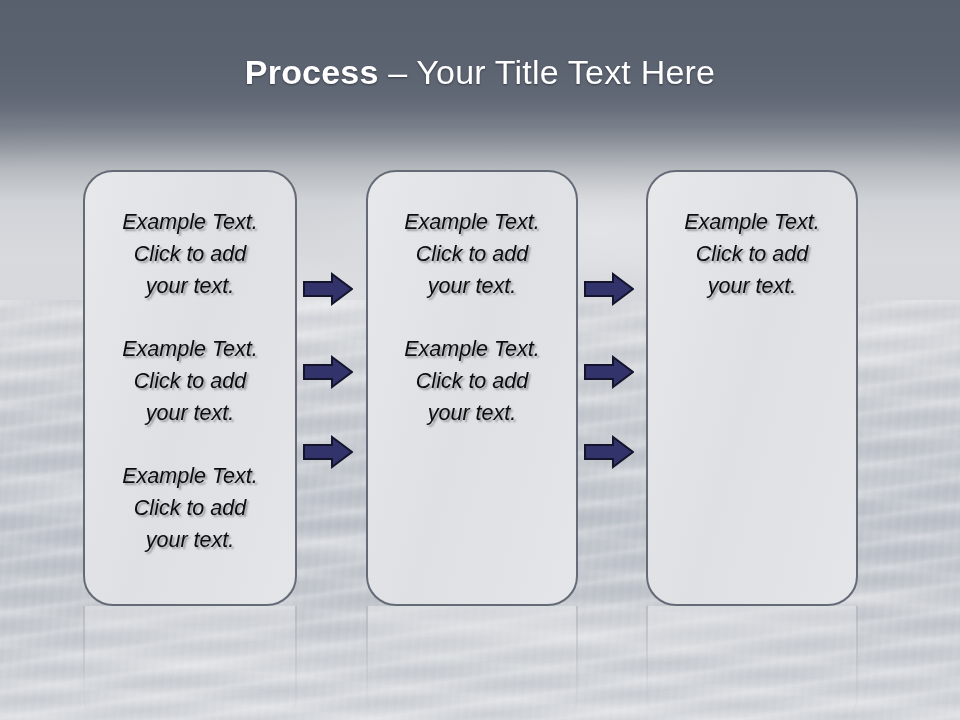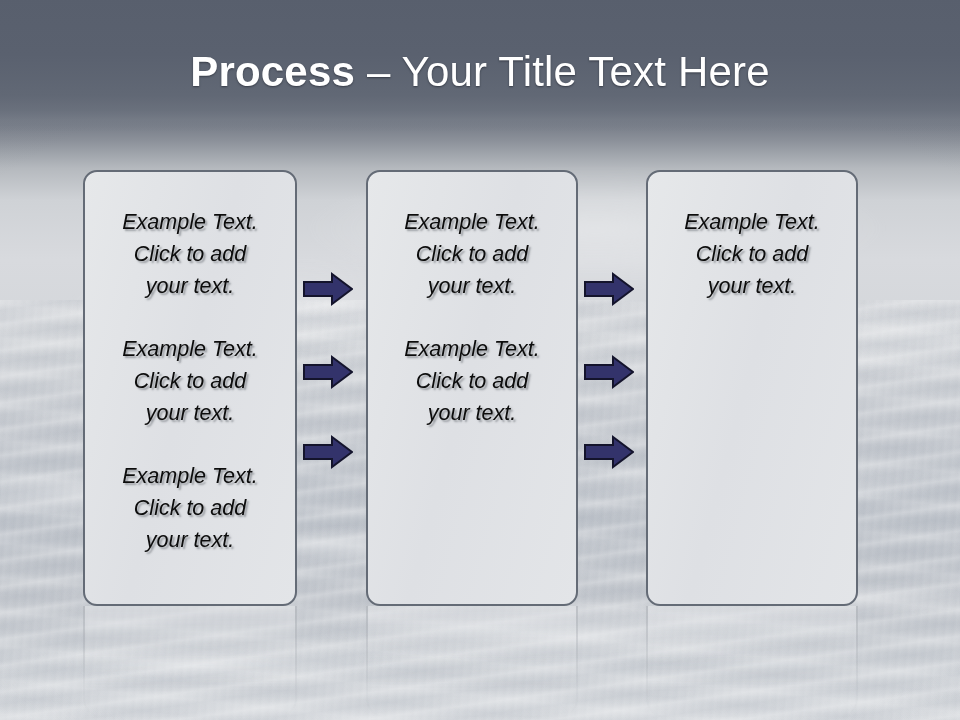--- a/index.html
+++ b/index.html
@@ -114,34 +114,34 @@
         rgba(120,126,137,0.55) 120px,
         rgba(150,155,164,0.00) 132px);
   }
   .title-text {
     position: absolute;
     left: 0;
     top: 52px;
     width: 960px;
     text-align: center;
     color: #ffffff;
-    font-size: 42px;
+    font-size: 34px;
     line-height: 40px;
     letter-spacing: .2px;
     white-space: nowrap;
     text-shadow: 0 1px 2px rgba(20,24,32,.55);
   }
   .title-strong { font-weight: bold; }
   .title-rest { font-weight: normal; }
 
   
   .box {
     position: absolute;
     border: 2.5px solid #646b76;
-    border-radius: 14px;
+    border-radius: 30px;
     background: linear-gradient(105deg, #e6e8ea 0%, #dee0e4 48%, #e3e5e8 100%);
     box-sizing: border-box;
   }
   .box-inner {
     position: absolute;
     left: 0; right: 0;
     top: 34px;
     text-align: center;
     padding: 0 12px;
   }

